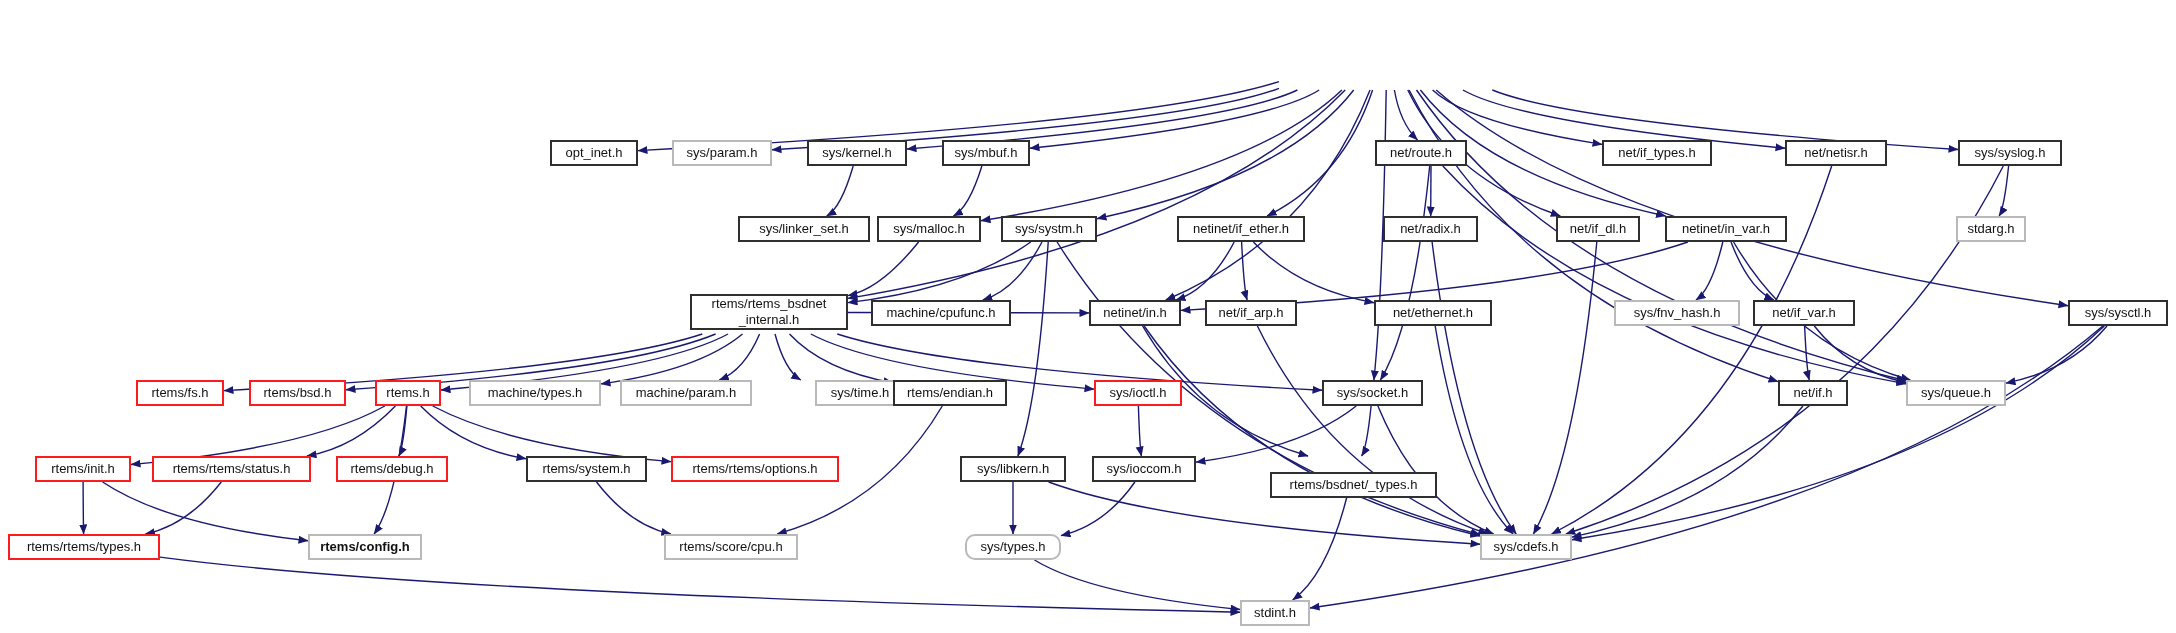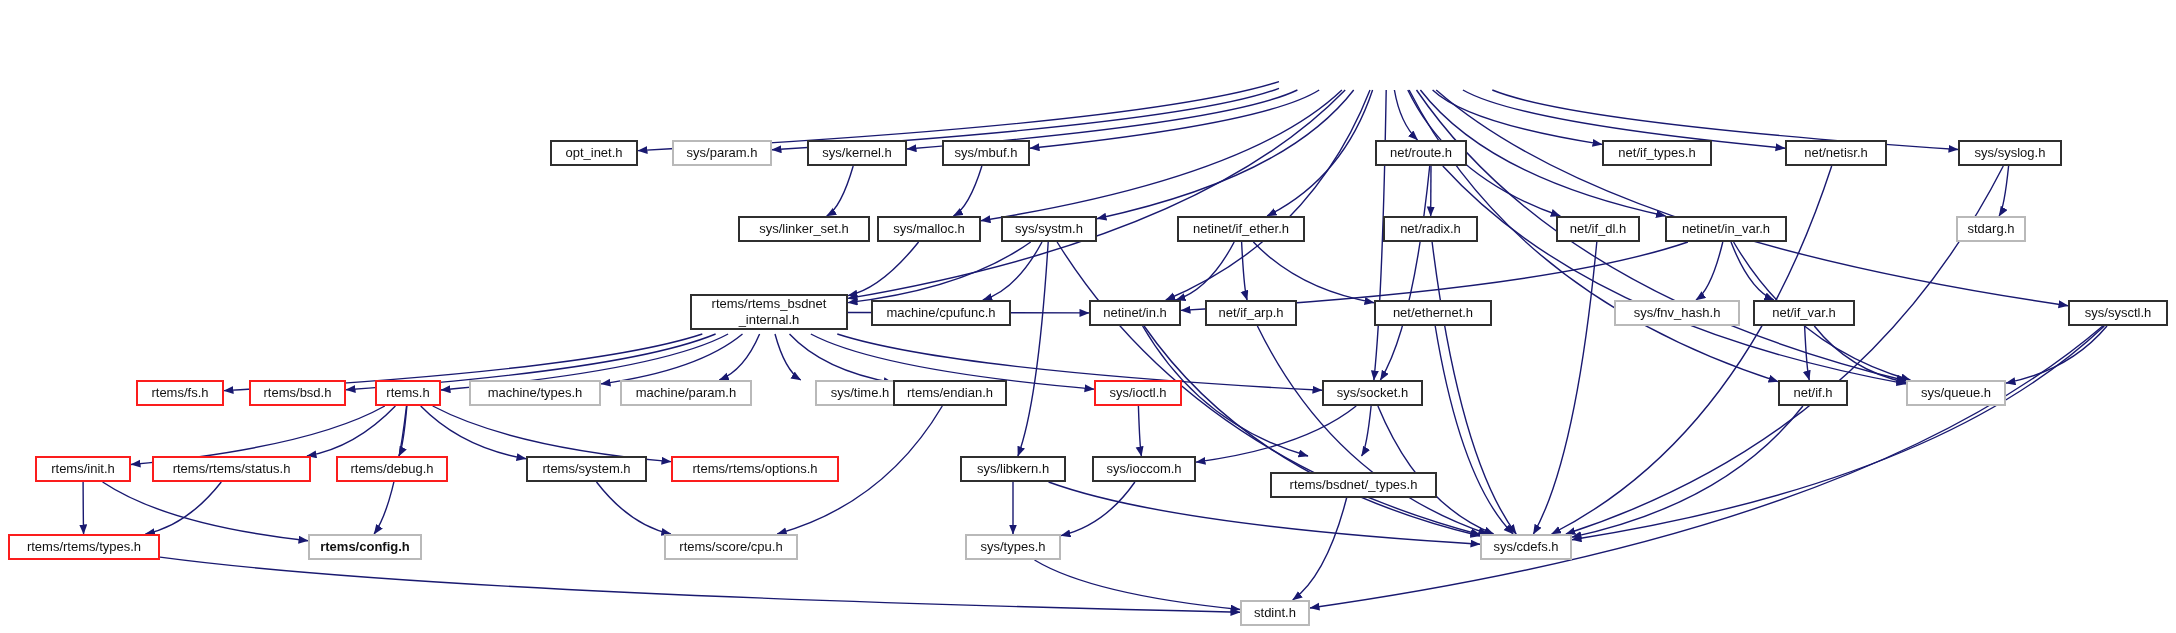--- a/index.html
+++ b/index.html
@@ -167,16 +167,16 @@
     <div class="node red" style="left: 152px; top: 456px; width: 159px; height: 26px;">rtems/rtems/status.h</div>
     <div class="node red" style="left: 336px; top: 456px; width: 112px; height: 26px;">rtems/debug.h</div>
     <div class="node normal" style="left: 526px; top: 456px; width: 121px; height: 26px;">rtems/system.h</div>
     <div class="node red" style="left: 671px; top: 456px; width: 168px; height: 26px;">rtems/rtems/options.h</div>
     <div class="node normal" style="left: 960px; top: 456px; width: 106px; height: 26px;">sys/libkern.h</div>
     <div class="node normal" style="left: 1092px; top: 456px; width: 104px; height: 26px;">sys/ioccom.h</div>
     <div class="node normal" style="left: 1270px; top: 456px; width: 167px; height: 26px; margin-top: 16px;">rtems/bsdnet/_types.h</div>
     <div class="node red" style="left: 8px; top: 534px; width: 152px; height: 26px;">rtems/rtems/types.h</div>
     <div class="node gray" style="left: 308px; top: 534px; width: 114px; height: 26px; font-weight: bold;">rtems/config.h</div>
     <div class="node gray" style="left: 664px; top: 534px; width: 134px; height: 26px;">rtems/score/cpu.h</div>
-    <div class="node gray" style="left: 965px; top: 534px; width: 96px; height: 26px;">sys/types.h</div>
+    <div class="node gray" style="left: 965px; top: 534px; width: 96px; height: 26px; border-radius: 10px;">sys/types.h</div>
     <div class="node gray" style="left: 1480px; top: 534px; width: 92px; height: 26px;">sys/cdefs.h</div>
     <div class="node gray" style="left: 1240px; top: 600px; width: 70px; height: 26px;">stdint.h</div>
   </div>
 
 </body></html>

